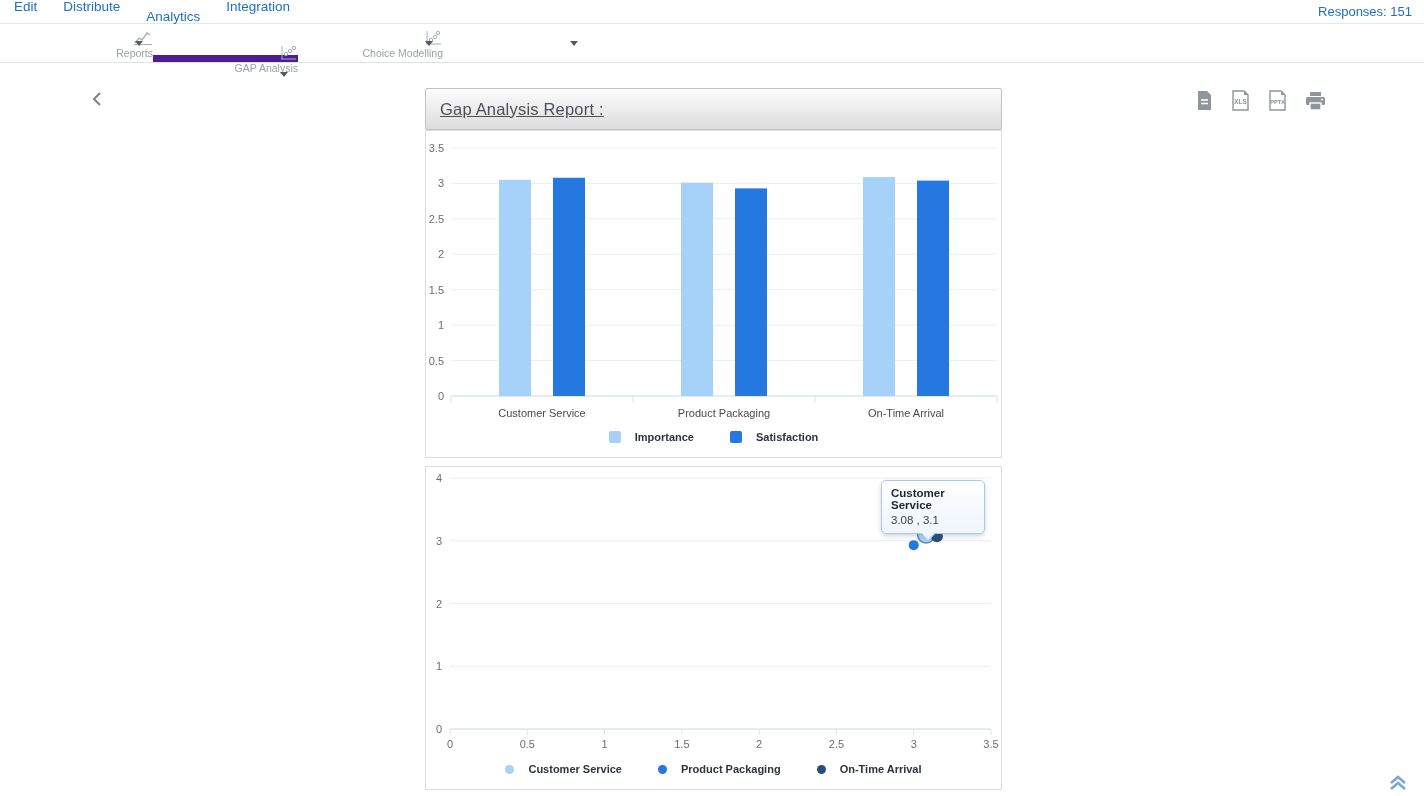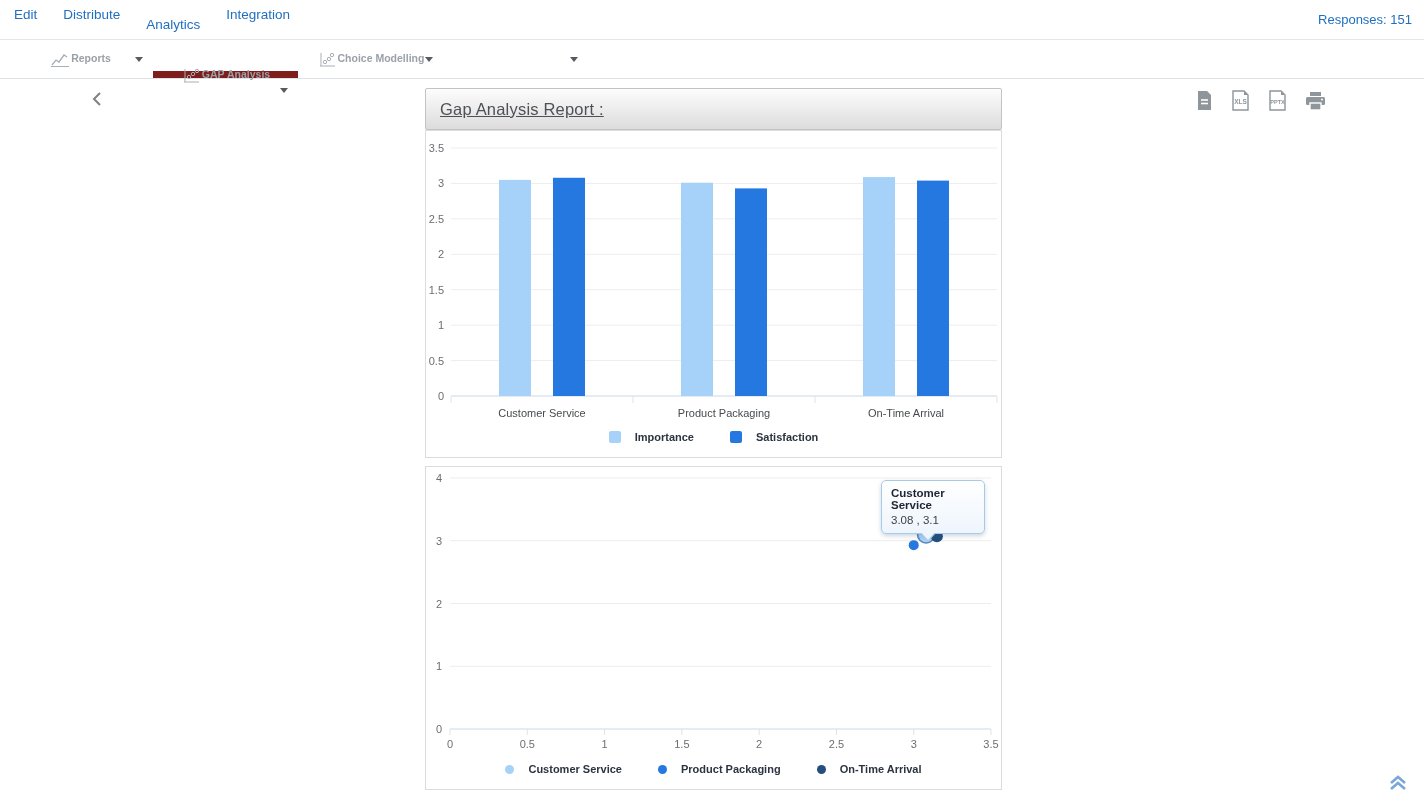--- a/index.html
+++ b/index.html
@@ -1,32 +1,32 @@
 <!DOCTYPE html>
 <html><head>
 <meta charset="utf-8">
 <style>
   * { margin:0; padding:0; box-sizing:border-box; }
   html,body { width:1424px; height:796px; background:#fff; overflow:hidden;
               font-family:"Liberation Sans", sans-serif; }
 
   
-  .topnav { height:40px; display:flex; align-items:center; justify-content:space-between;
+  .topnav { height:24px; display:flex; align-items:center; justify-content:space-between;
             border-bottom:1px solid #e4e7ea; padding:0 12px 0 14px; background:#fff; }
   .topnav .menu { display:flex; gap:26px; }
   .topnav a { font-size:13.5px; color:#2170c0; text-decoration:none; cursor:pointer; }
   .topnav a.active { text-underline-offset:3px;margin-top:10px; }
   .responses { font-size:13px; color:#2170c0; }
 
   
   .toolbar { height:39px; display:flex; align-items:stretch; border-bottom:1px solid #e0e3e6;
              background:#fff; padding-left:8px; }
   .tbitem { width:145px; display:flex; align-items:center; position:relative; cursor:pointer; }
-  .tbitem.active { background:#7f1d1d;margin-top:31px; }
-  .tbcol { flex:1; display:flex; flex-direction:row; align-items:flex-start; justify-content:center; gap:1px; padding-top:2px;font-weight:bold;}
+  .tbitem.active { background:#4c1d95;margin-top:31px; }
+  .tbcol { flex:1; display:flex; flex-direction:column; align-items:flex-end; justify-content:center; gap:1px; padding-top:2px;}
   .tblabel { font-size:10.5px; color:#9aa1a8; }
   .caret { position:absolute; right:10px; top:17px; width:0; height:0;
            border-left:4px solid transparent; border-right:4px solid transparent;
            border-top:5px solid #555b60; }
   .tbicon svg { display:block; }
 
   
   .back { position:absolute; left:92px; top:92px; background:none; border:none; cursor:pointer; }
   .report-col { position:absolute; left:425px; top:88px; width:577px; }
   .report-title { height:42px; border:1px solid #c3c3c3; border-radius:2px;

